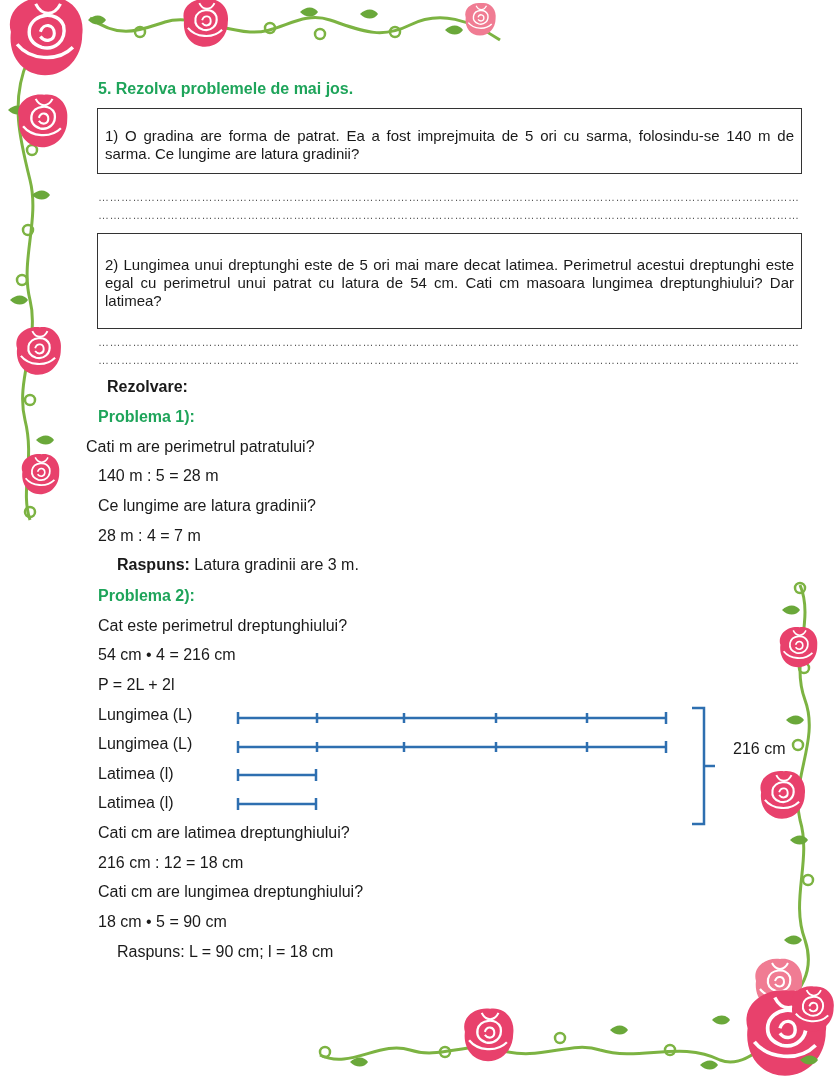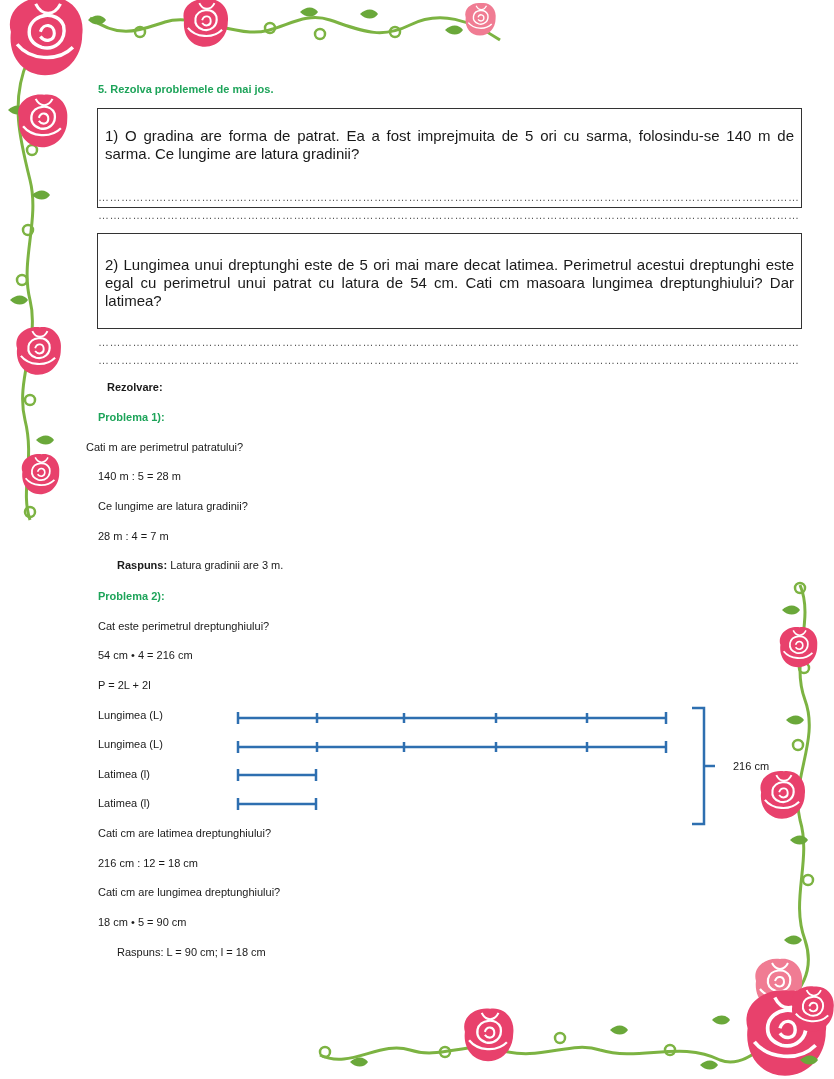--- a/index.html
+++ b/index.html
@@ -1,19 +1,19 @@
 <!DOCTYPE html>
 <html><head>
 <meta charset="utf-8">
 <style>
   html, body { margin: 0; padding: 0; background: #ffffff; }
   body { width: 834px; height: 1079px; position: relative; overflow: hidden;
          font-family: "Liberation Sans", sans-serif; color: #1a1a1a; }
   .abs { position: absolute; }
-  .txt { font-size: 11px; line-height: 18px; white-space: nowrap; }
+  .txt { font-size: 16px; line-height: 18px; white-space: nowrap; }
   .green { color: #1ea45a; font-weight: bold; }
   .bold { font-weight: bold; }
   .box { position: absolute; left: 97px; width: 705px; border: 1.5px solid #333;
          box-sizing: border-box; background: #fff; }
   .box-text { position: absolute; left: 7px; right: 7px; font-size: 15px; line-height: 18px;
               text-align: justify; text-align-last: left; }
   .dots { position: absolute; left: 98px; width: 702px; overflow: hidden; white-space: nowrap;
           font-size: 11px; line-height: 12px; color: #555; letter-spacing: 0.5px; }
   svg { position: absolute; overflow: visible; }
 </style>
@@ -109,21 +109,21 @@
     </g>
   <g style="color:#e8416c">
       <use href="#rose" transform="translate(812,1010) scale(0.9)"></use>
     </g>
   <use href="#leaf" x="712" y="1020"></use>
     <use href="#leaf" x="800" y="1060"></use>
 </svg>
 
 <div class="abs txt green" style="left:98px;top:80px;">5. Rezolva problemele de mai jos.</div>
 
-<div class="box" style="top:108px;height:100px;">
+<div class="box" style="top:108px;height:66px;">
   <div class="box-text" style="top:18px;">1) O gradina are forma de patrat. Ea a fost imprejmuita de 5 ori cu sarma, folosindu-se 140 m de sarma. Ce lungime are latura gradinii?</div>
 </div>
 <div class="dots" style="top:191px;">……………………………………………………………………………………………………………………………………………………………………………………</div>
 <div class="dots" style="top:209px;">……………………………………………………………………………………………………………………………………………………………………………………</div>
 
 <div class="box" style="top:233px;height:96px;padding-left:25px;">
   <div class="box-text" style="top:22px;">2) Lungimea unui dreptunghi este de 5 ori mai mare decat latimea. Perimetrul acestui dreptunghi este egal cu perimetrul unui patrat cu latura de 54 cm. Cati cm masoara lungimea dreptunghiului? Dar latimea?</div>
 </div>
 <div class="dots" style="top:336px;">……………………………………………………………………………………………………………………………………………………………………………………</div>
 <div class="dots" style="top:354px;">……………………………………………………………………………………………………………………………………………………………………………………</div>
@@ -173,19 +173,19 @@
       <line x1="316" y1="769" x2="316" y2="781"></line>
 
     <line x1="238" y1="804" x2="316" y2="804"></line>
     <line x1="238" y1="798" x2="238" y2="810"></line>
       <line x1="316" y1="798" x2="316" y2="810"></line>
 
     <path d="M692,708 L704,708 L704,824 L692,824"></path>
     <line x1="704" y1="766" x2="715" y2="766"></line>
   </g>
 </svg>
-<div class="abs txt" style="left:733px;top:757px;">216 cm</div>
+<div class="abs txt" style="left:733px;top:740px;">216 cm</div>
 
 <div class="abs txt" style="left:98px;top:824px;">Cati cm are latimea dreptunghiului?</div>
 <div class="abs txt" style="left:98px;top:854px;">216 cm : 12 = 18 cm</div>
 <div class="abs txt" style="left:98px;top:883px;">Cati cm are lungimea dreptunghiului?</div>
 <div class="abs txt" style="left:98px;top:913px;">18 cm • 5 = 90 cm</div>
 <div class="abs txt" style="left:117px;top:943px;text-align:right;">Raspuns: L = 90 cm; l = 18 cm</div>
 
 </body></html>

